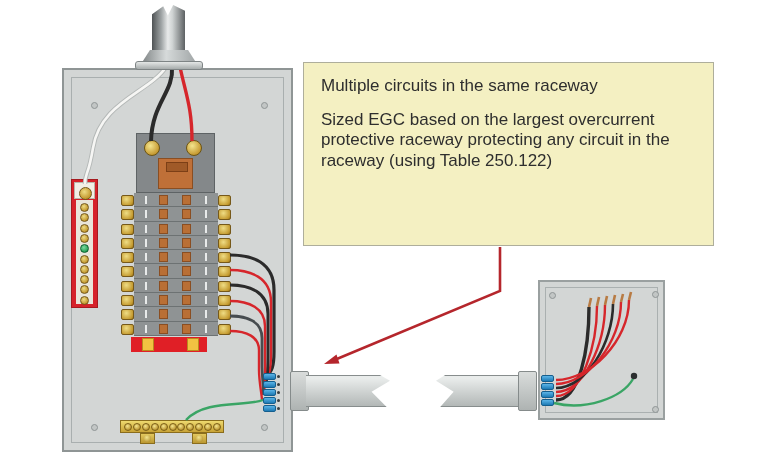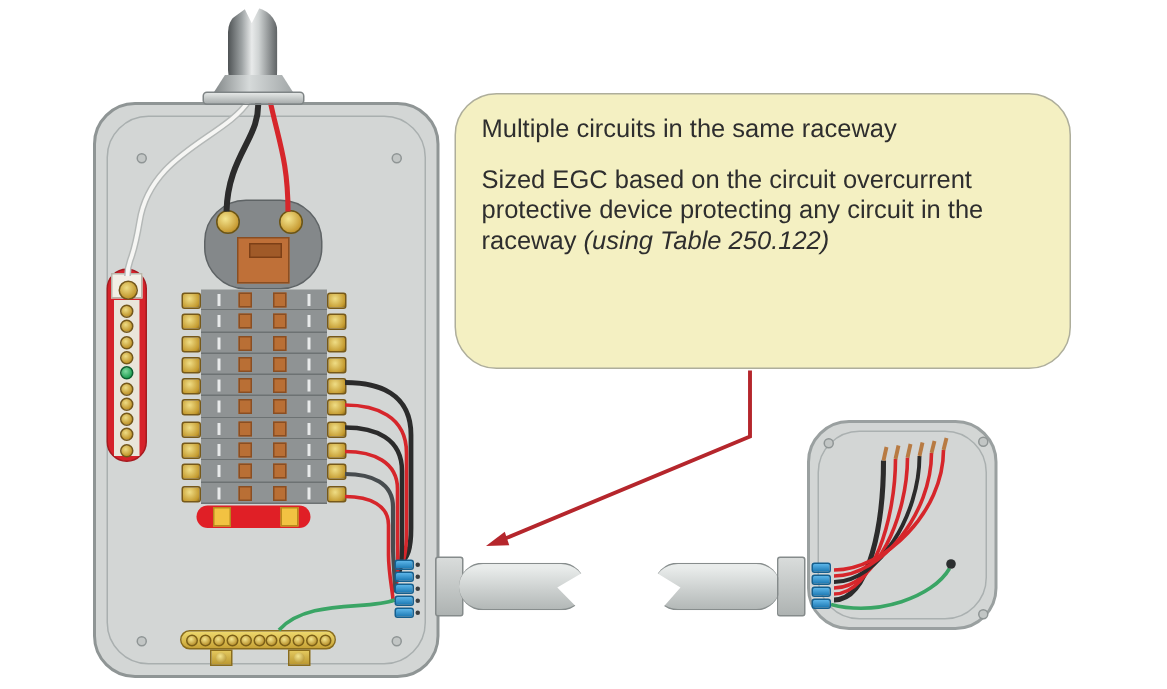--- a/index.html
+++ b/index.html
@@ -1,18 +1,18 @@
 <!DOCTYPE html>
 <html style="--panel-gray: #d3d6d5; --note-bg: #f4f0c2; --terminal-red: #d6222a;"><head>
 <meta charset="utf-8">
 <style>
   html,body{margin:0;padding:0;background:#ffffff;}
   #stage{position:relative;width:778px;height:459px;background:#fff;
          font-family:"Liberation Sans",sans-serif;overflow:hidden;}
-  .abs{position:absolute;border-radius:28px;}
+  .abs{position:absolute;}
 
   
   .panel{left:62px;top:68px;width:231px;height:384px;background:var(--panel-gray);
          border:2px solid #8f9595;box-sizing:border-box;}
   .panel-inner{left:7px;top:7px;right:7px;bottom:7px;border:1px solid #a9afaf;}
   .hole{width:5px;height:5px;border-radius:50%;background:#c2c6c5;border:1px solid #8f9595;}
 
   
   .conduit{left:152px;top:5px;width:33px;height:58px;
     background:linear-gradient(90deg,#4f5355 0%,#9ea3a4 28%,#e8eaea 48%,#cfd3d3 62%,#5d6163 100%);
@@ -84,21 +84,21 @@
   
   .jbox{left:538px;top:280px;width:127px;height:140px;background:var(--panel-gray);
     border:2px solid #9aa0a0;box-sizing:border-box;}
   .jbox-inner{left:5px;top:5px;right:5px;bottom:5px;border:1px solid #aab0b0;}
 
   
   .note{left:303px;top:62px;width:411px;height:184px;background:var(--note-bg);
     border:1px solid #aeae9b;box-sizing:border-box;padding:13px 16px 0 17px;
     color:#2e2e2e;font-size:17px;line-height:1.22;}
   .note p{margin:0 0 13px 0;}
-  .note .it{font-style:italic;}
+  .note .it{}
 
   svg.overlay{position:absolute;left:0;top:0;z-index:5;pointer-events:none;}
 </style>
 </head>
 <body>
 
 <div id="stage">
 
   <div class="abs panel">
     <div class="abs panel-inner"></div>
@@ -321,16 +321,16 @@
     </g>
 
     <g>
       <path d="M500,247 L500,291 L332,361" fill="none" class="s-arrow" stroke-width="2.6" stroke="#b5262c"></path>
       <polygon points="324,364 336.5,354.5 339.5,363.5" class="f-arrow" stroke="none" fill="#b5262c"></polygon>
     </g>
   </svg>
 
   <div class="abs note">
     <p>Multiple circuits in the same raceway</p>
-    <p><span>Sized EGC based on the circuit overcurrent protective device protecting any circuit in the raceway </span><span class="it">(using Table 250.122)</span></p>
+    <p><span>Sized EGC based on the largest overcurrent protective raceway protecting any circuit in the raceway </span><span class="it">(using Table 250.122)</span></p>
   </div>
 
 </div>
 
 </body></html>

